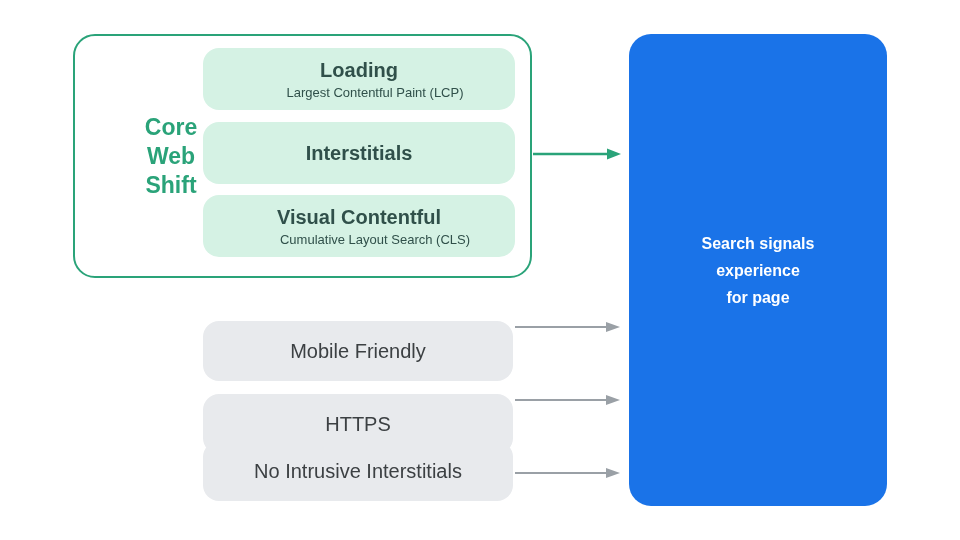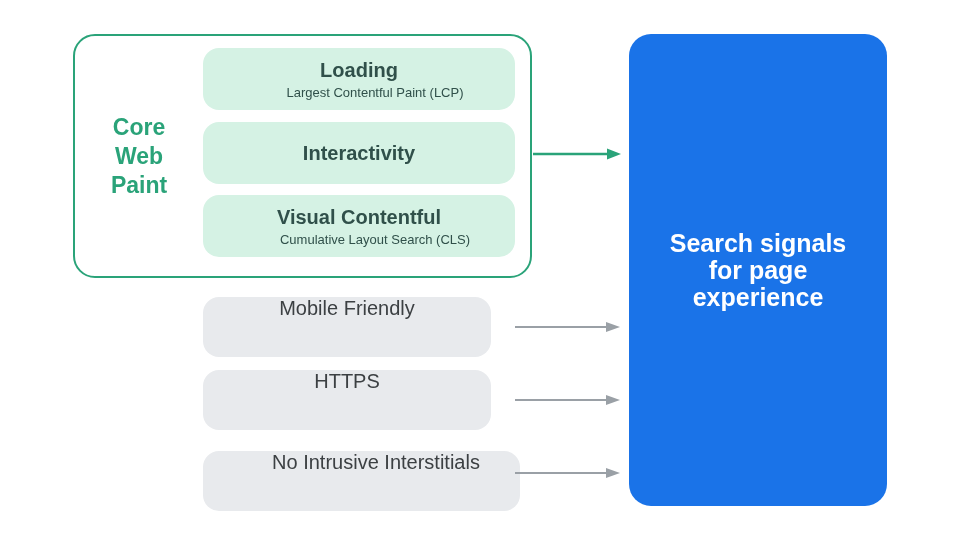--- a/index.html
+++ b/index.html
@@ -18,99 +18,99 @@
   }
   
   .cwv-box{
     position:absolute;left:73px;top:34px;width:459px;height:244px;
     border:2.5px solid var(--teal);border-radius:22px;box-sizing:border-box;
     background:#fff;
   }
   .cwv-label{
     position:absolute;left:73px;top:34px;width:132px;height:244px;
     display:flex;align-items:center;justify-content:center;text-align:center;
-    color:var(--teal);font-size:23px;font-weight:700;line-height:29px;
+    color:var(--teal);font-size:23px;font-weight:700;line-height:29px;padding-left:32px;
   }
   .cwv-label span{display:block;}
   .cwv-pills{
     position:absolute;left:203px;top:48px;width:312px;height:209px;
     display:flex;flex-direction:column;justify-content:space-between;
   }
   .pill-green{
     height:62px;background:var(--mint);border-radius:16px;
     display:flex;flex-direction:column;align-items:center;justify-content:center;
     text-align:center;
   }
   .pill-title{font-size:20px;font-weight:700;color:var(--greentext);line-height:24px;}
   .pill-sub{font-size:13px;font-weight:400;color:var(--greentext);line-height:17px;margin-top:2px;margin-left:32px;}
   
   .pill-gray{
-    position:absolute;left:203px;width:288px;height:60px;
+    position:absolute;left:203px;width:310px;height:60px;
     background:var(--gray-pill);border-radius:16px;
-    display:flex;align-items:flex-start;justify-content:center;text-align:center;
-    font-size:20px;color:var(--dark);
+    display:flex;align-items:center;justify-content:center;text-align:center;
+    font-size:20px;color:var(--dark);margin-top:24px;
   }
   .pill-gray.g1{top:297px;}
   .pill-gray.g2{top:370px;}
-  .pill-gray.g3{top:451px;padding-left:29px;}
+  .pill-gray.g3{top:417px;}
   
   .result-box{
     position:absolute;left:629px;top:34px;width:258px;height:472px;
     background:var(--blue);border-radius:22px;
     display:flex;align-items:center;justify-content:center;text-align:center;
   }
-  .result-text{color:#ffffff;font-size:25px;font-weight:700;line-height:27px;}
+  .result-text{color:#ffffff;font-size:16px;font-weight:700;line-height:27px;}
   .result-text span{display:block;}
   
   .arrows{position:absolute;left:0;top:0;width:960px;height:540px;pointer-events:none;}
 </style>
 </head>
 <body>
 
 <div class="canvas">
 
   <div class="cwv-box"></div>
 
   <div class="cwv-label">
     <div>
       <span>Core</span>
       <span>Web</span>
-      <span>Paint</span>
+      <span>Shift</span>
     </div>
   </div>
 
   <div class="cwv-pills">
     <div class="pill-green">
       <div class="pill-title">Loading</div>
       <div class="pill-sub">Largest Contentful Paint (LCP)</div>
     </div>
     <div class="pill-green">
-      <div class="pill-title">Interactivity</div>
+      <div class="pill-title">Interstitials</div>
     </div>
     <div class="pill-green">
       <div class="pill-title">Visual Contentful</div>
       <div class="pill-sub">Cumulative Layout Search (CLS)</div>
     </div>
   </div>
 
   <div class="pill-gray g1">
     <span>Mobile Friendly</span>
   </div>
   <div class="pill-gray g2">
     <span>HTTPS</span>
   </div>
   <div class="pill-gray g3">
     <span>No Intrusive Interstitials</span>
   </div>
 
   <div class="result-box">
     <div class="result-text">
       <span>Search signals</span>
+      <span>experience</span>
       <span>for page</span>
-      <span>experience</span>
     </div>
   </div>
 
   <svg class="arrows" viewBox="0 0 960 540">
     <g>
       <line x1="533" y1="154" x2="608" y2="154" stroke-width="2.5" stroke="#2AA379"></line>
       <polygon points="607,148.5 621,154 607,159.5" fill="#2AA379"></polygon>
     </g>
     <g>
       <line x1="515" y1="327" x2="607" y2="327" stroke-width="2" stroke="#9AA0A6"></line>

